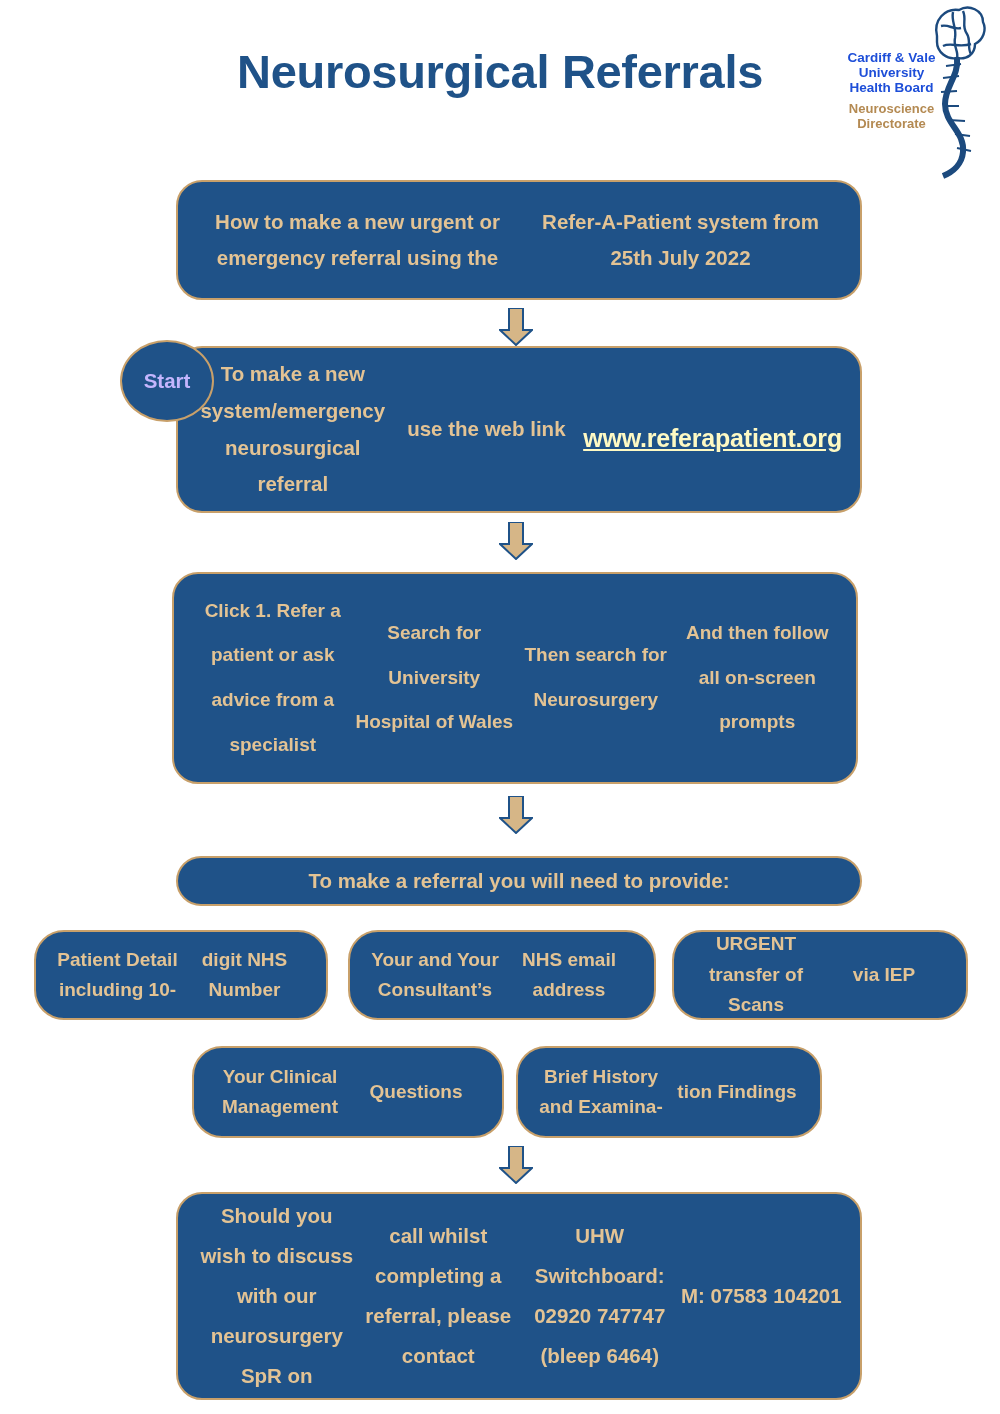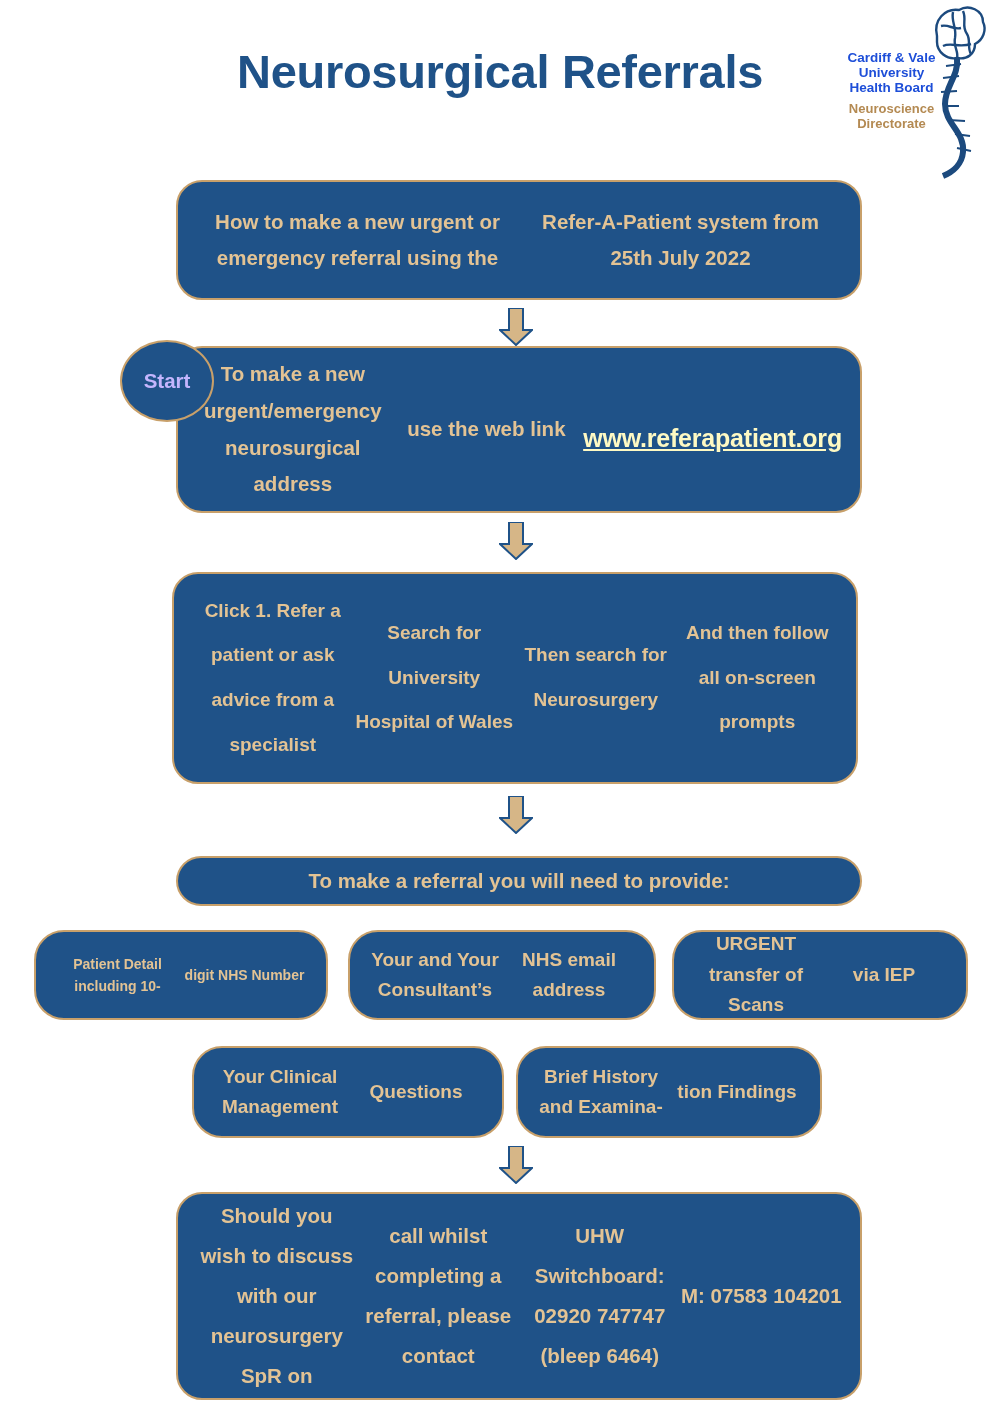--- a/index.html
+++ b/index.html
@@ -122,21 +122,21 @@
     top: 856px;
     width: 686px;
     height: 50px;
     font-size: 20.5px;
   }
   #box-detail {
     left: 34px;
     top: 930px;
     width: 294px;
     height: 90px;
-    font-size: 14px;
+    font-size: 19px;
     line-height: 1.6;
     border-radius: 30px;
     align-items: center;
   }
   #box-email {
     left: 348px;
     top: 930px;
     width: 308px;
     height: 90px;
     font-size: 19px;
@@ -262,21 +262,21 @@
 
   <div class="arrow" id="arrow-1">
     <svg width="34" height="38" viewBox="0 0 34 38">
       <path d="M10 0 H24 V22 H33 L17 37 L1 22 H10 Z" fill="#d6b687" stroke="#1f5288" stroke-width="2"></path>
     </svg>
   </div>
 
   <div class="start-oval">Start</div>
 
   <div class="box" id="box-weblink">
-    <span class="line">To make a new urgent/emergency neurosurgical address</span>
+    <span class="line">To make a new system/emergency neurosurgical referral</span>
     <span class="line">use the web link</span>
     <span class="line url">www.referapatient.org</span>
   </div>
 
   <div class="arrow" id="arrow-2">
     <svg width="34" height="38" viewBox="0 0 34 38">
       <path d="M10 0 H24 V22 H33 L17 37 L1 22 H10 Z" fill="#d6b687" stroke="#1f5288" stroke-width="2"></path>
     </svg>
   </div>
 

